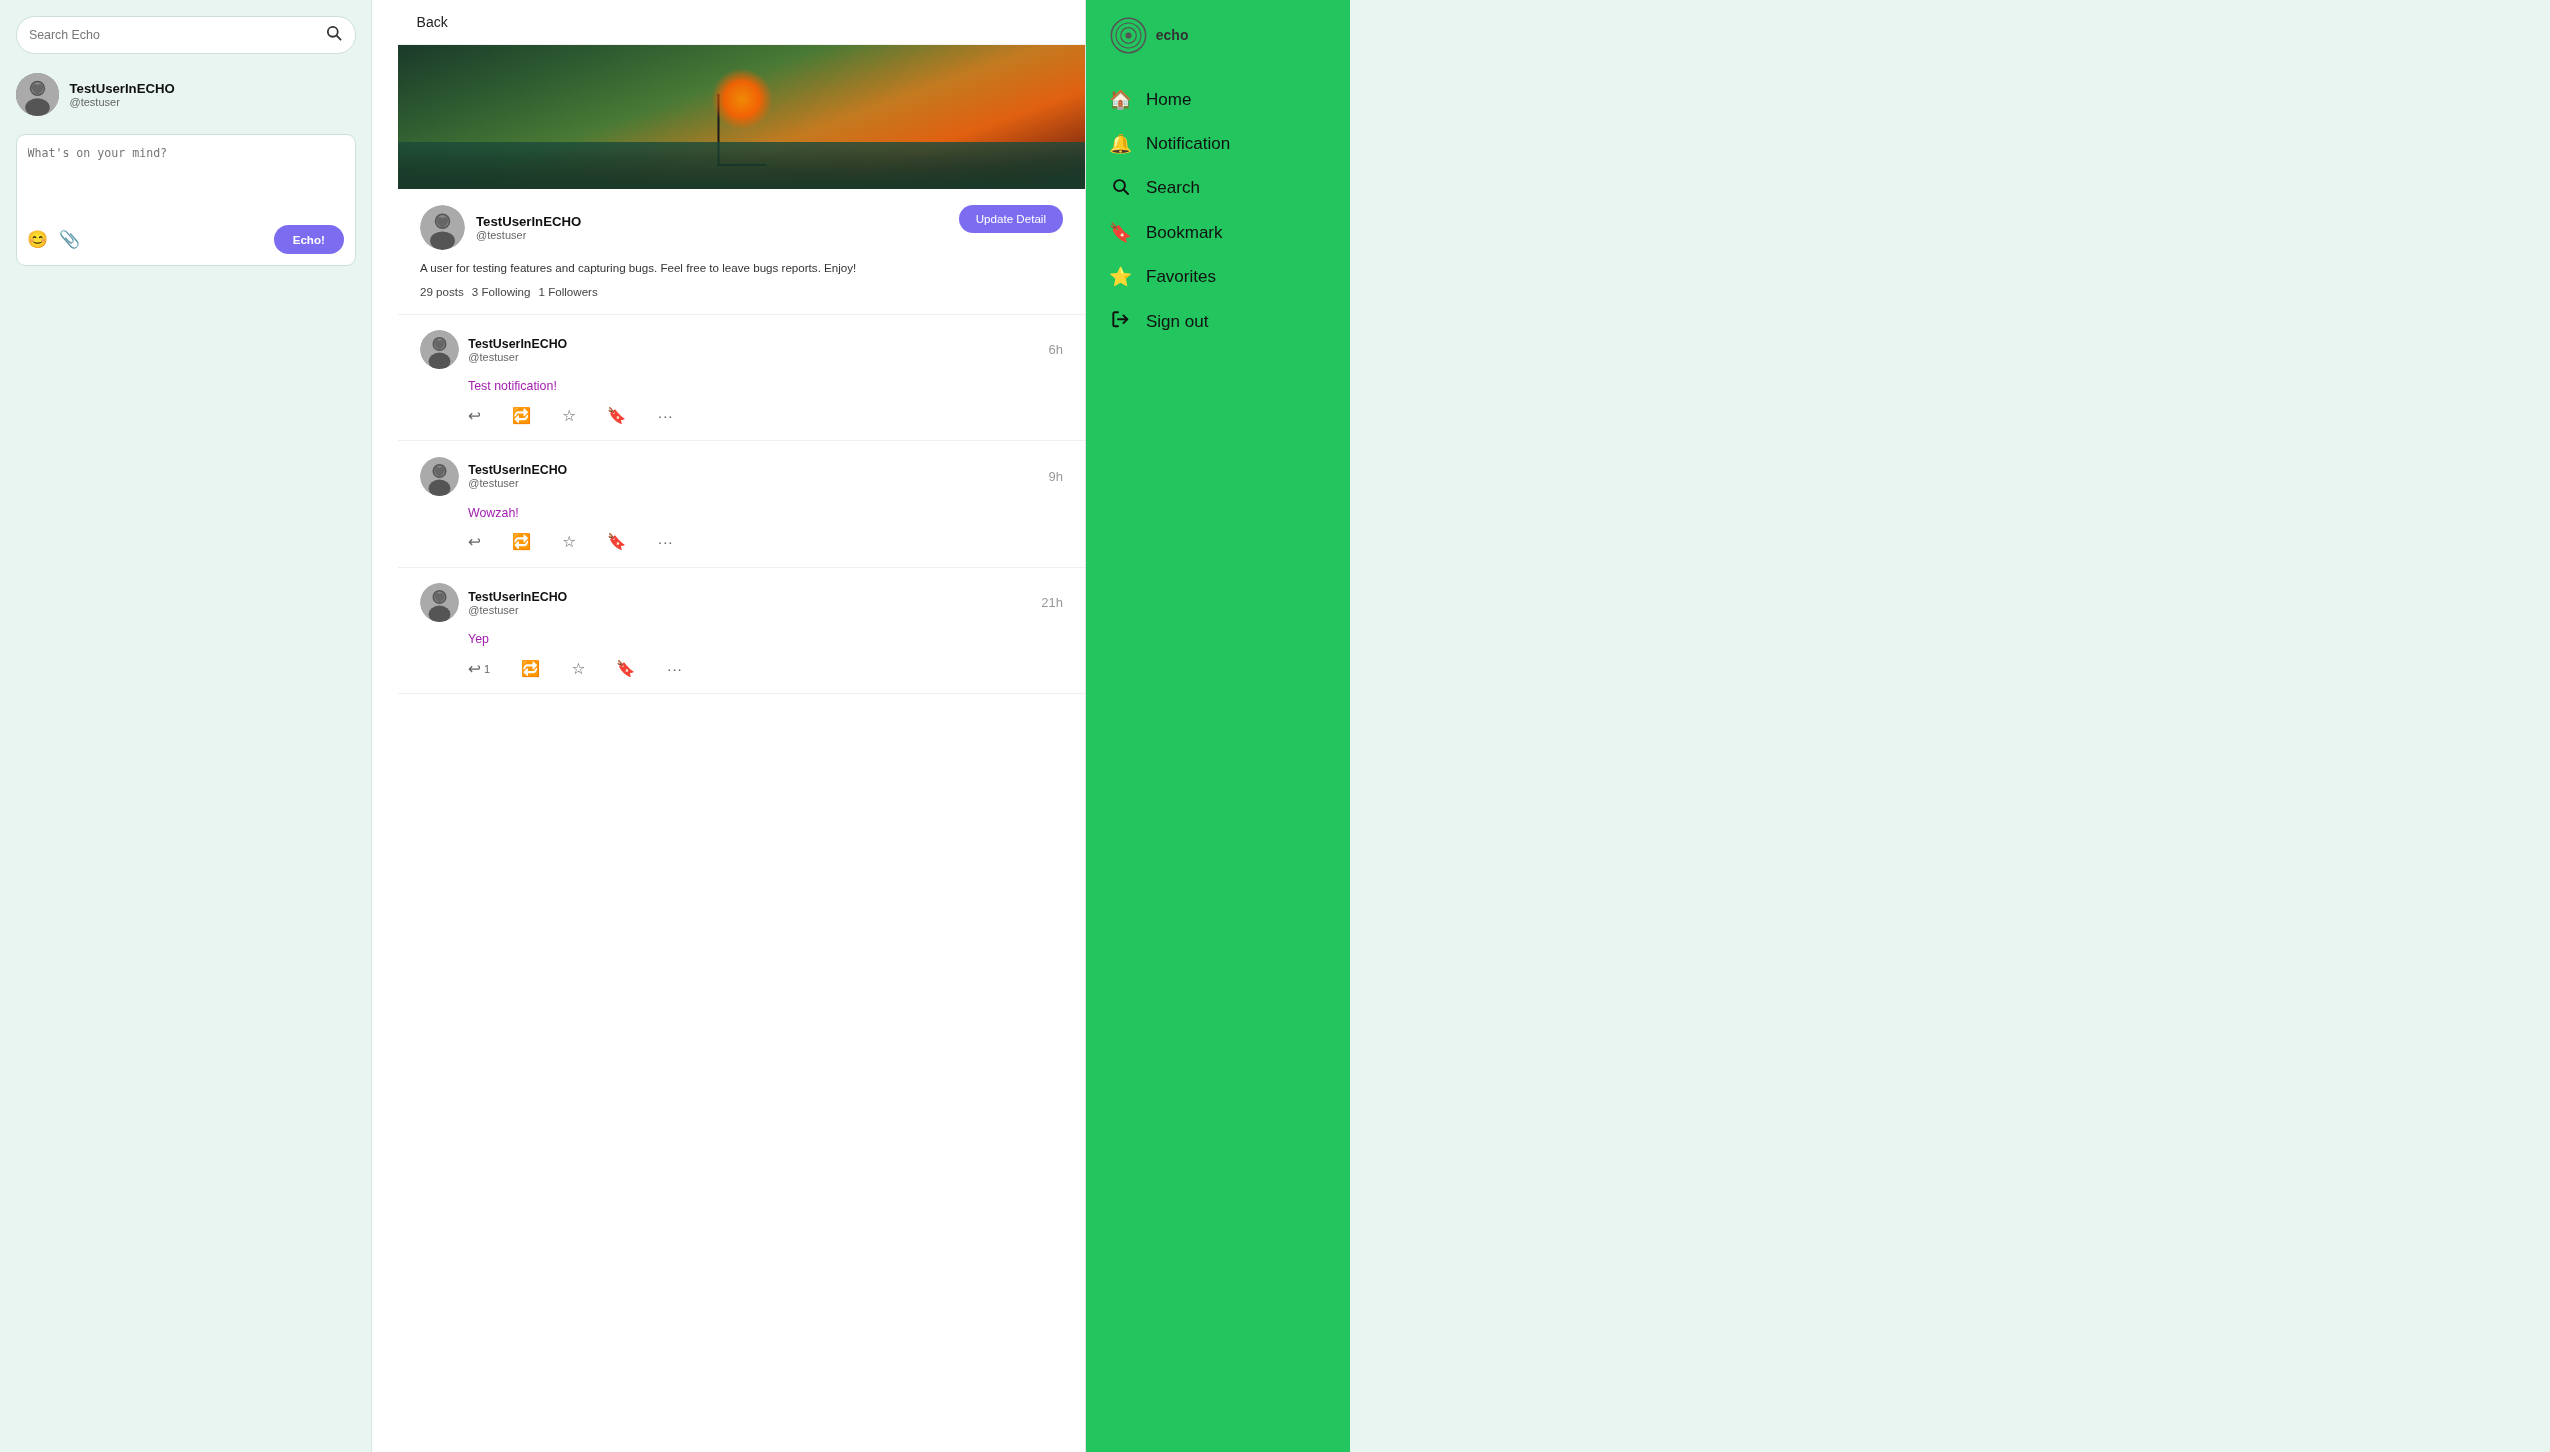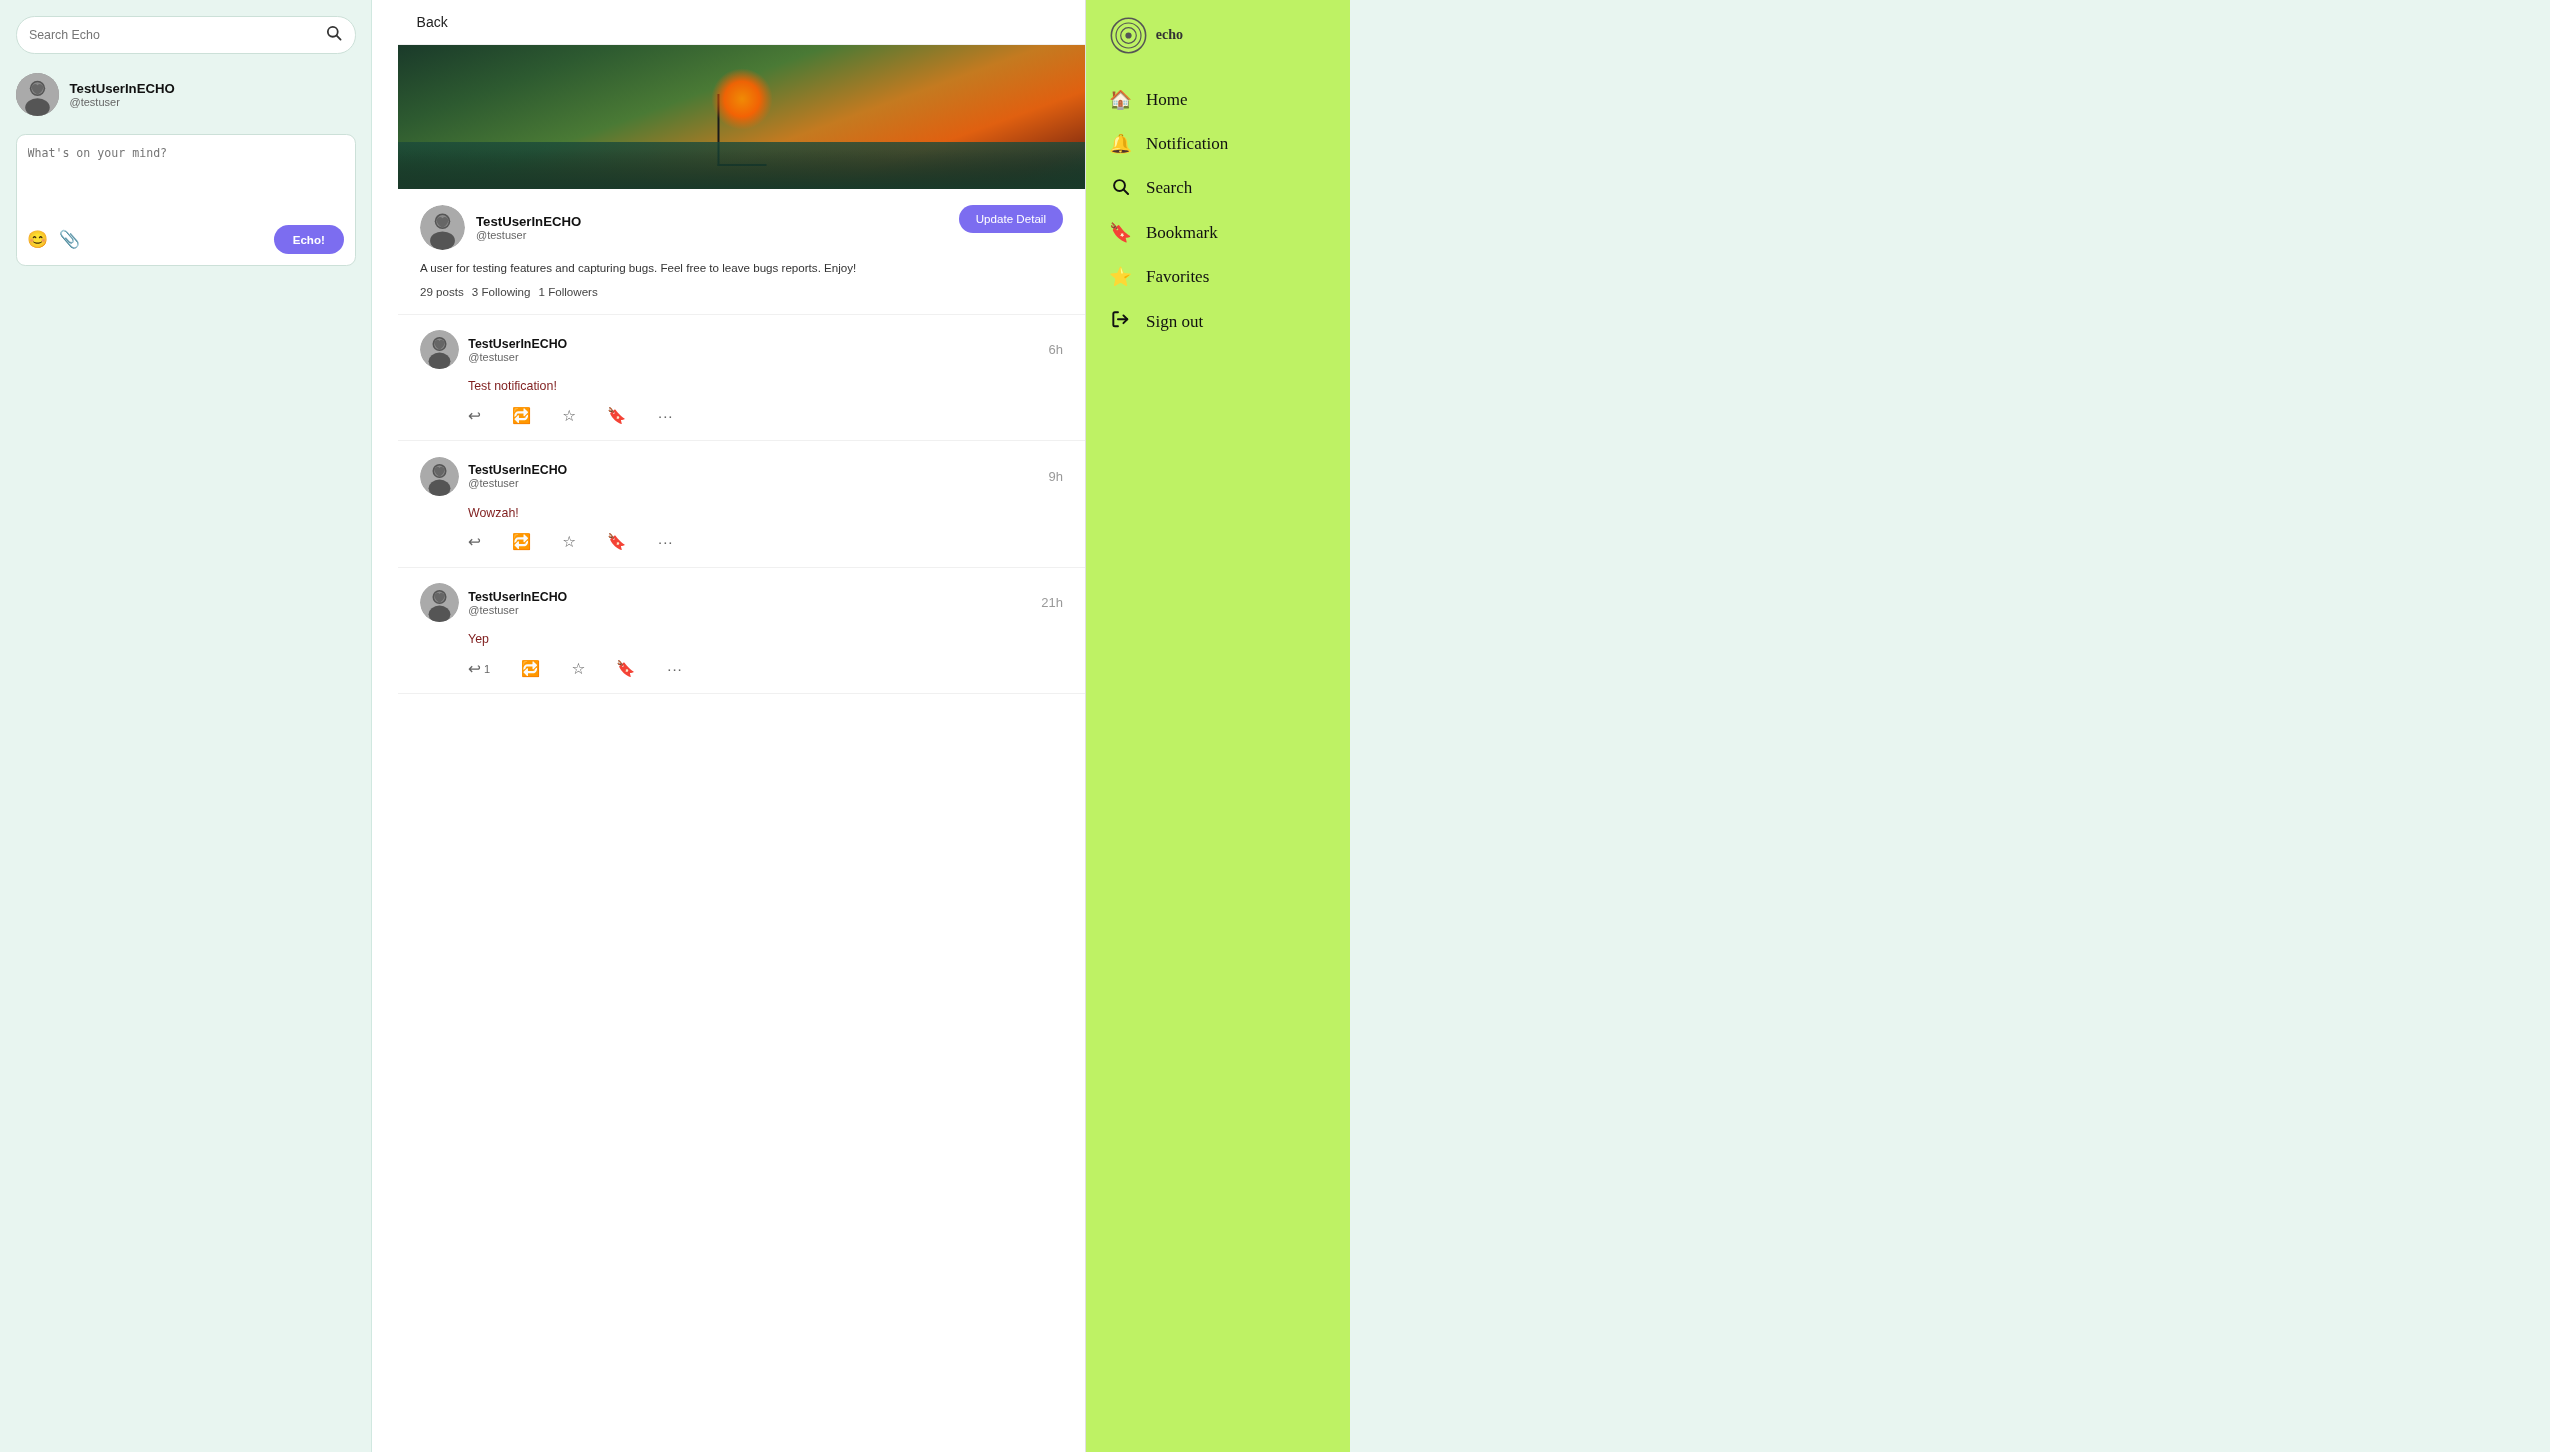--- a/index.html
+++ b/index.html
@@ -273,21 +273,21 @@
       color: #666;
     }
 
     .post-time {
       font-size: 13px;
       color: #999;
     }
 
     .post-content {
       font-size: 12.4px;
-      color: #7f1d1d;
+      color: #a21caf;
       margin-bottom: 11px;
       line-height: 1.5;
       padding-left: 48px;
     }
 
     .post-actions {
       display: flex;
       gap: 31px;
       padding-left: 48px;
       align-items: center;
@@ -304,24 +304,23 @@
       gap: 3.1px;
     }
 
     .action-btn .count {
       font-size: 11px;
     }
 
     
     .right-panel {
       width: 264px;
-      background: #bef264;
+      background: #22c55e;
       padding: 15.5px 23px;
       flex-shrink: 0;
-      font-family: Liberation Serif, serif;
     }
 
     .logo-area {
       display: flex;
       align-items: center;
       gap: 7.8px;
       margin-bottom: 23px;
     }
 
     .logo-circle {

